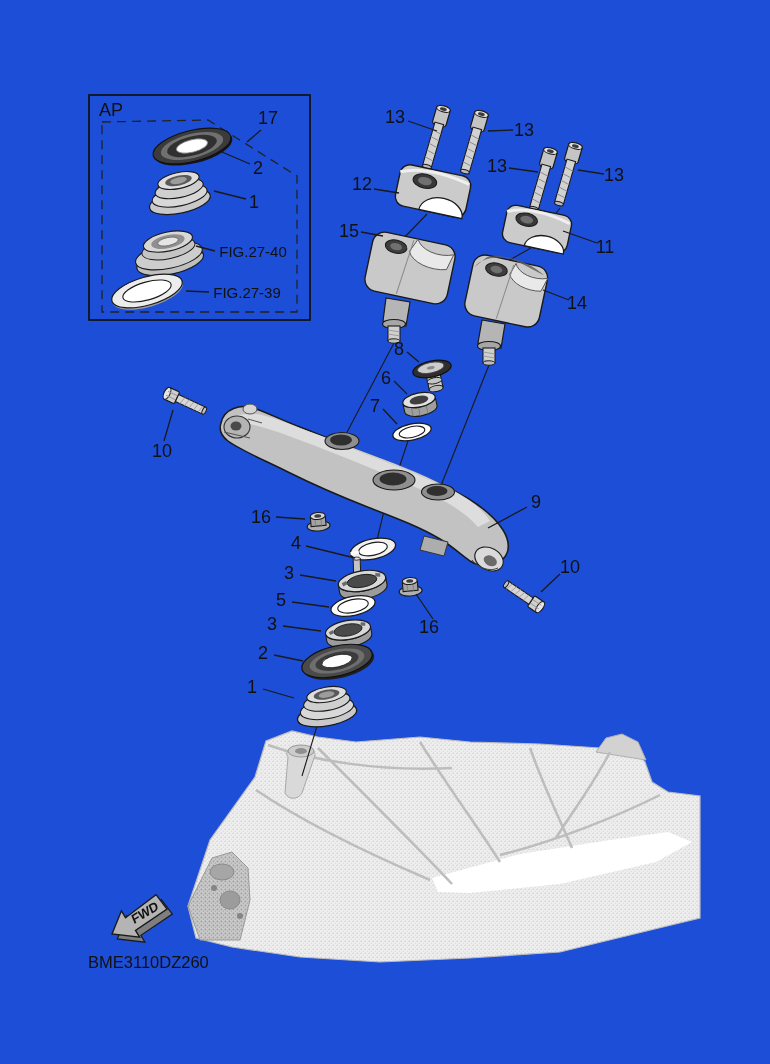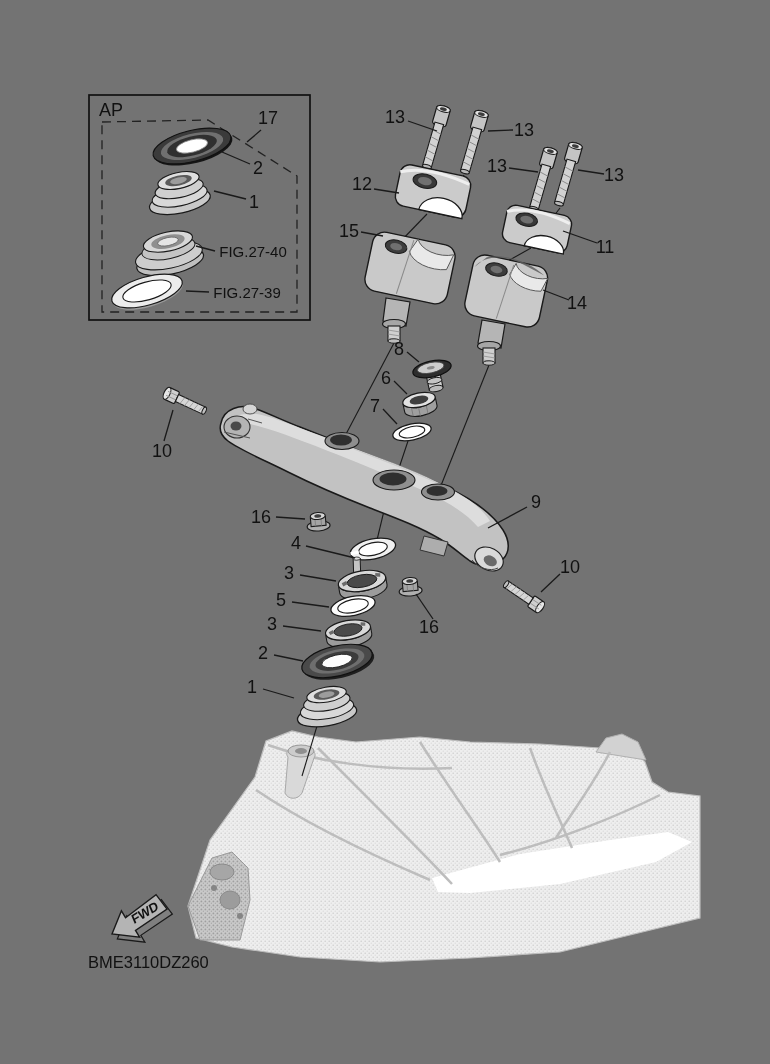--- a/index.html
+++ b/index.html
@@ -1,16 +1,16 @@
 <!DOCTYPE html>
 <html><head>
 <meta charset="utf-8">
 <style>
   html,body{margin:0;padding:0;background:#ffffff;}
-  .stage{position:relative;width:770px;height:1064px;background:#737373;overflow:hidden;
+  .stage{position:relative;width:770px;height:1064px;background:#1d4ed8;overflow:hidden;
          font-family:"Liberation Sans", sans-serif;}
   svg{position:absolute;left:0;top:0;}
   text{font-family:"Liberation Sans", sans-serif;fill:#111;}
   .ink{stroke:#1a1a1a;}
 </style>
 </head>
 <body>
 
 <div class="stage">
 <svg viewBox="0 0 770 1064" width="770" height="1064">

